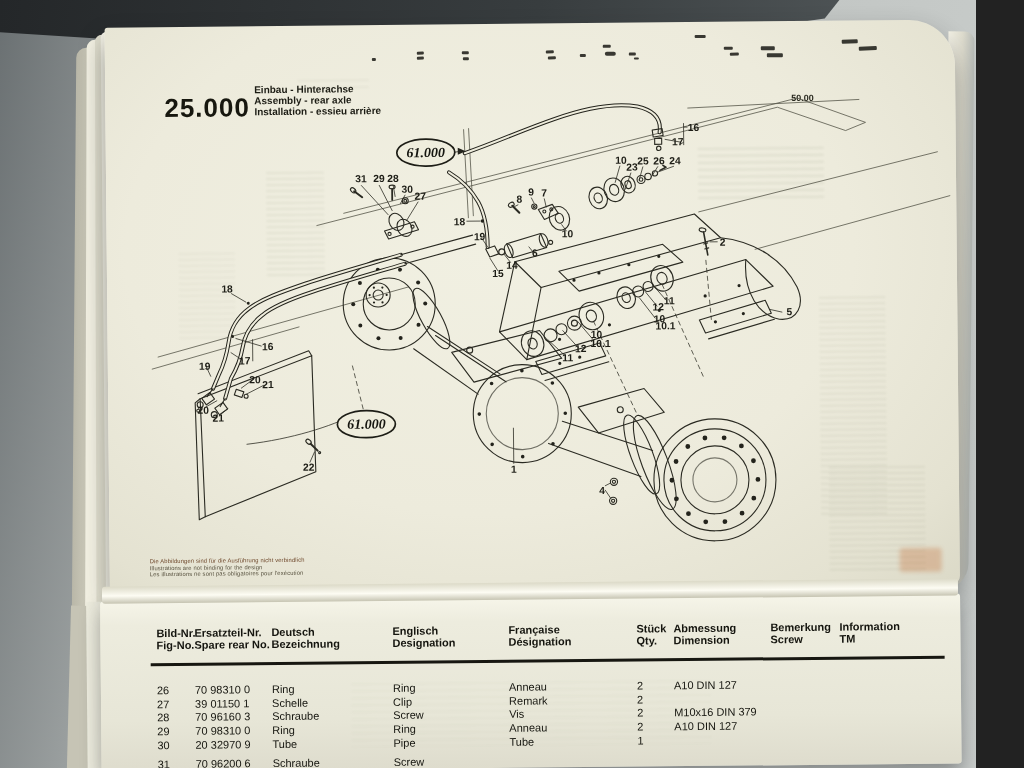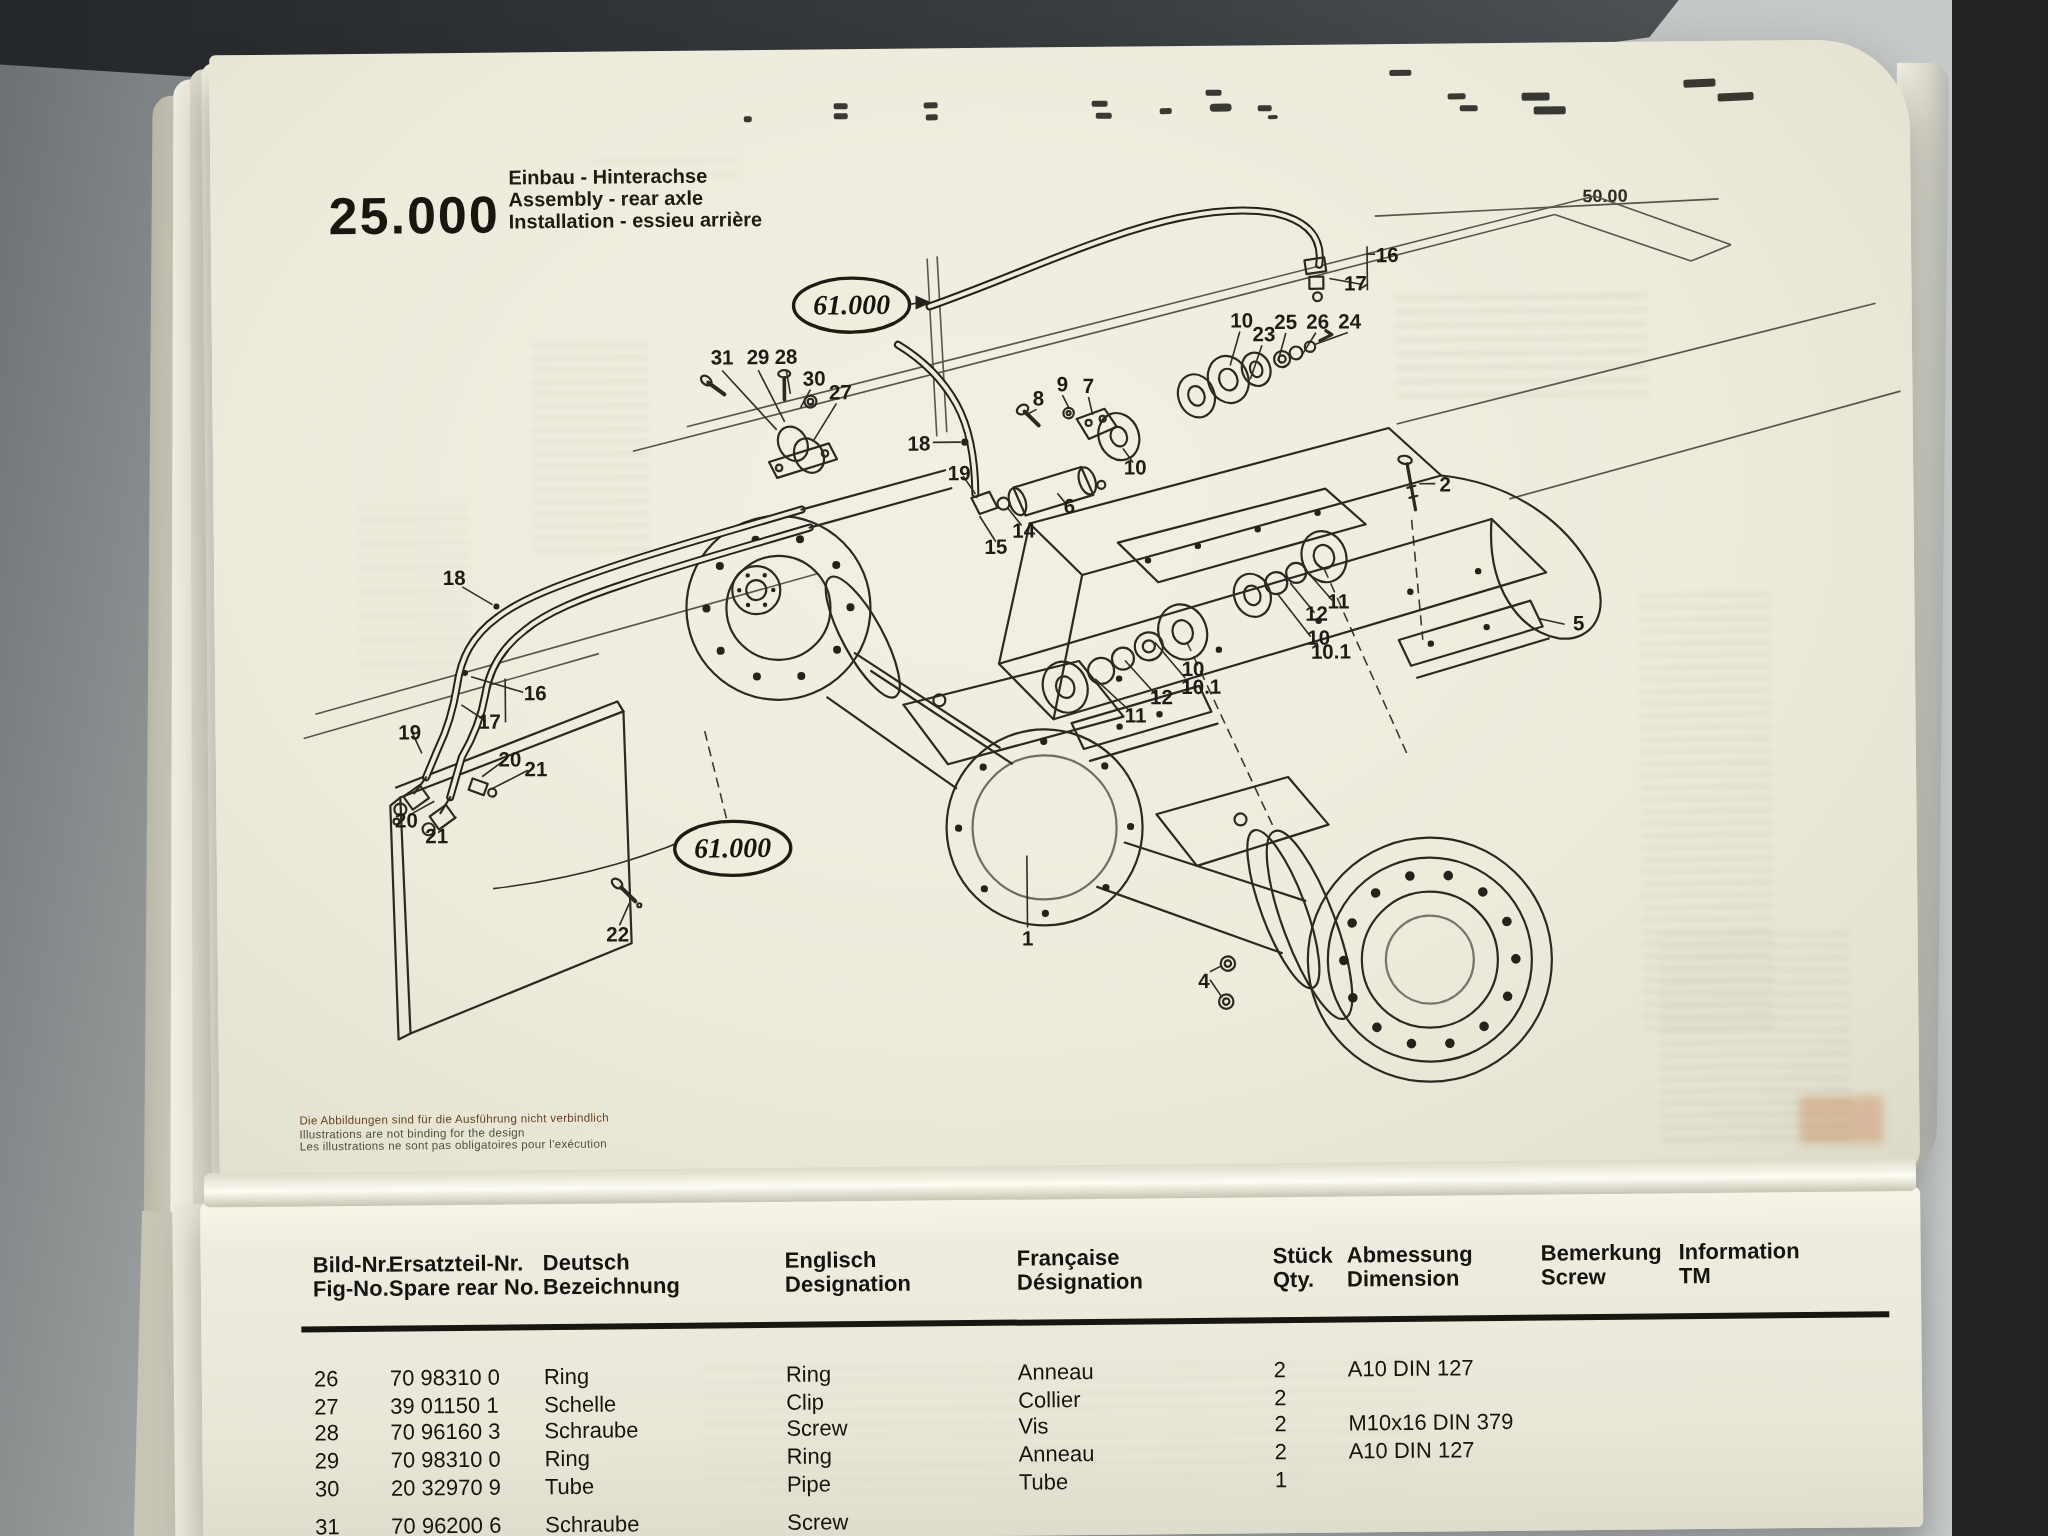--- a/index.html
+++ b/index.html
@@ -187,21 +187,21 @@
               <div class="td">2</div>
               <div class="td">A10 DIN 127</div>
               <div class="td"></div>
               <div class="td"></div>
             </div>
             <div class="tr tgrid">
               <div class="td">27</div>
               <div class="td">39 01150 1</div>
               <div class="td">Schelle</div>
               <div class="td">Clip</div>
-              <div class="td">Collier</div>
+              <div class="td">Remark</div>
               <div class="td">2</div>
               <div class="td"></div>
               <div class="td"></div>
               <div class="td"></div>
             </div>
             <div class="tr tgrid">
               <div class="td">28</div>
               <div class="td">70 96160 3</div>
               <div class="td">Schraube</div>
               <div class="td">Screw</div>

